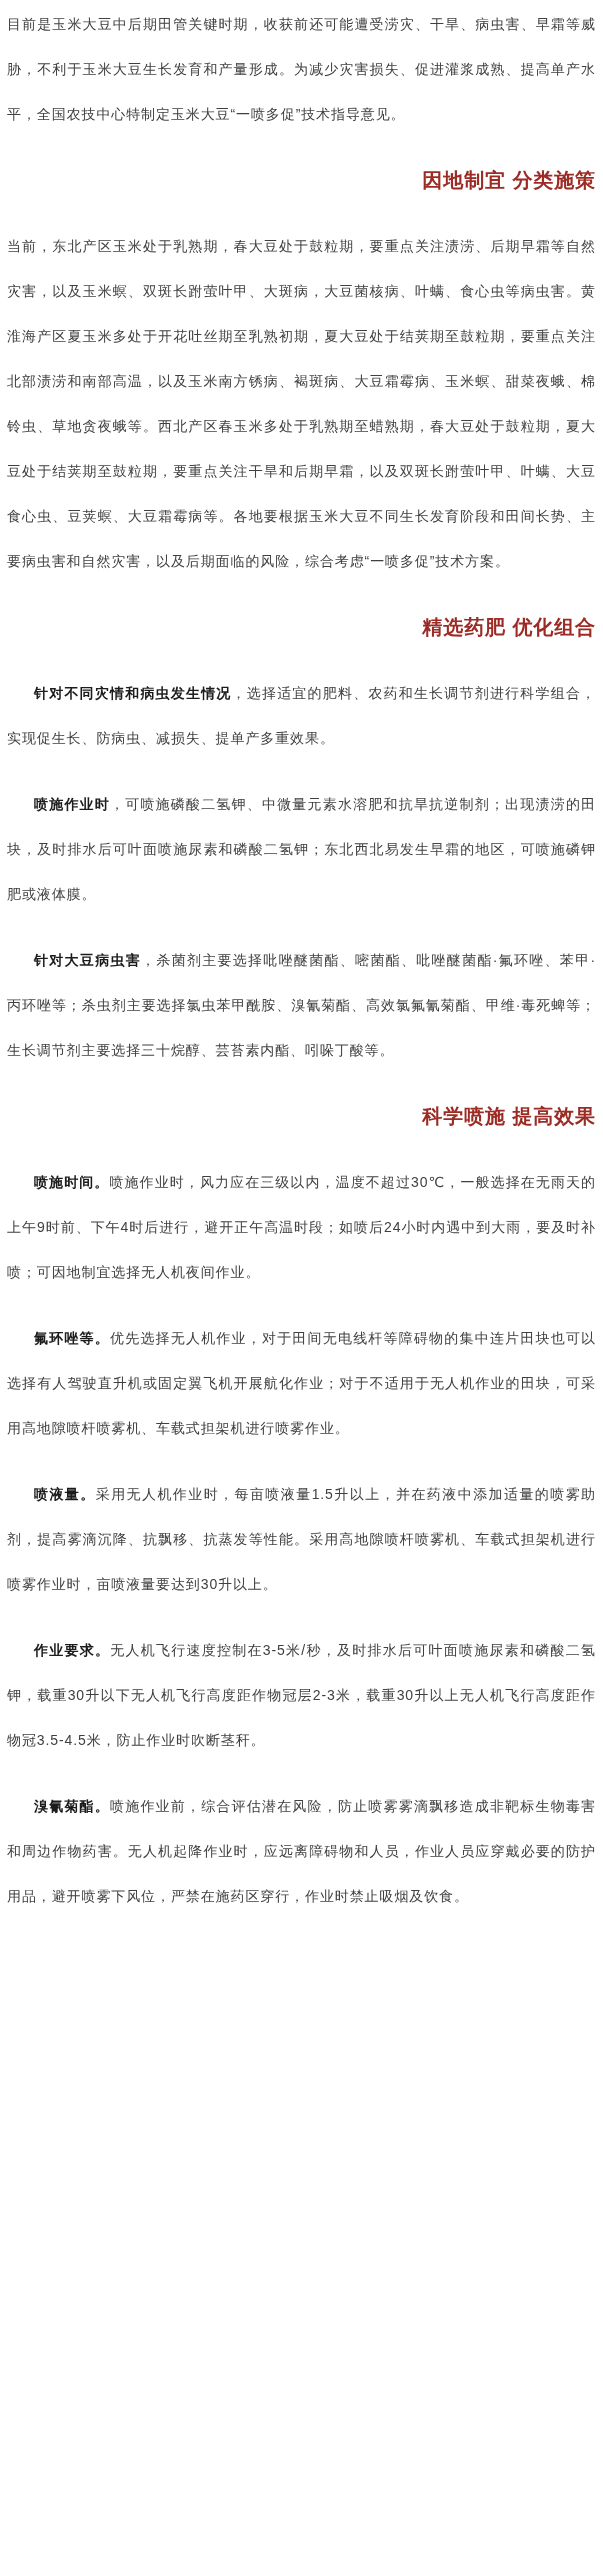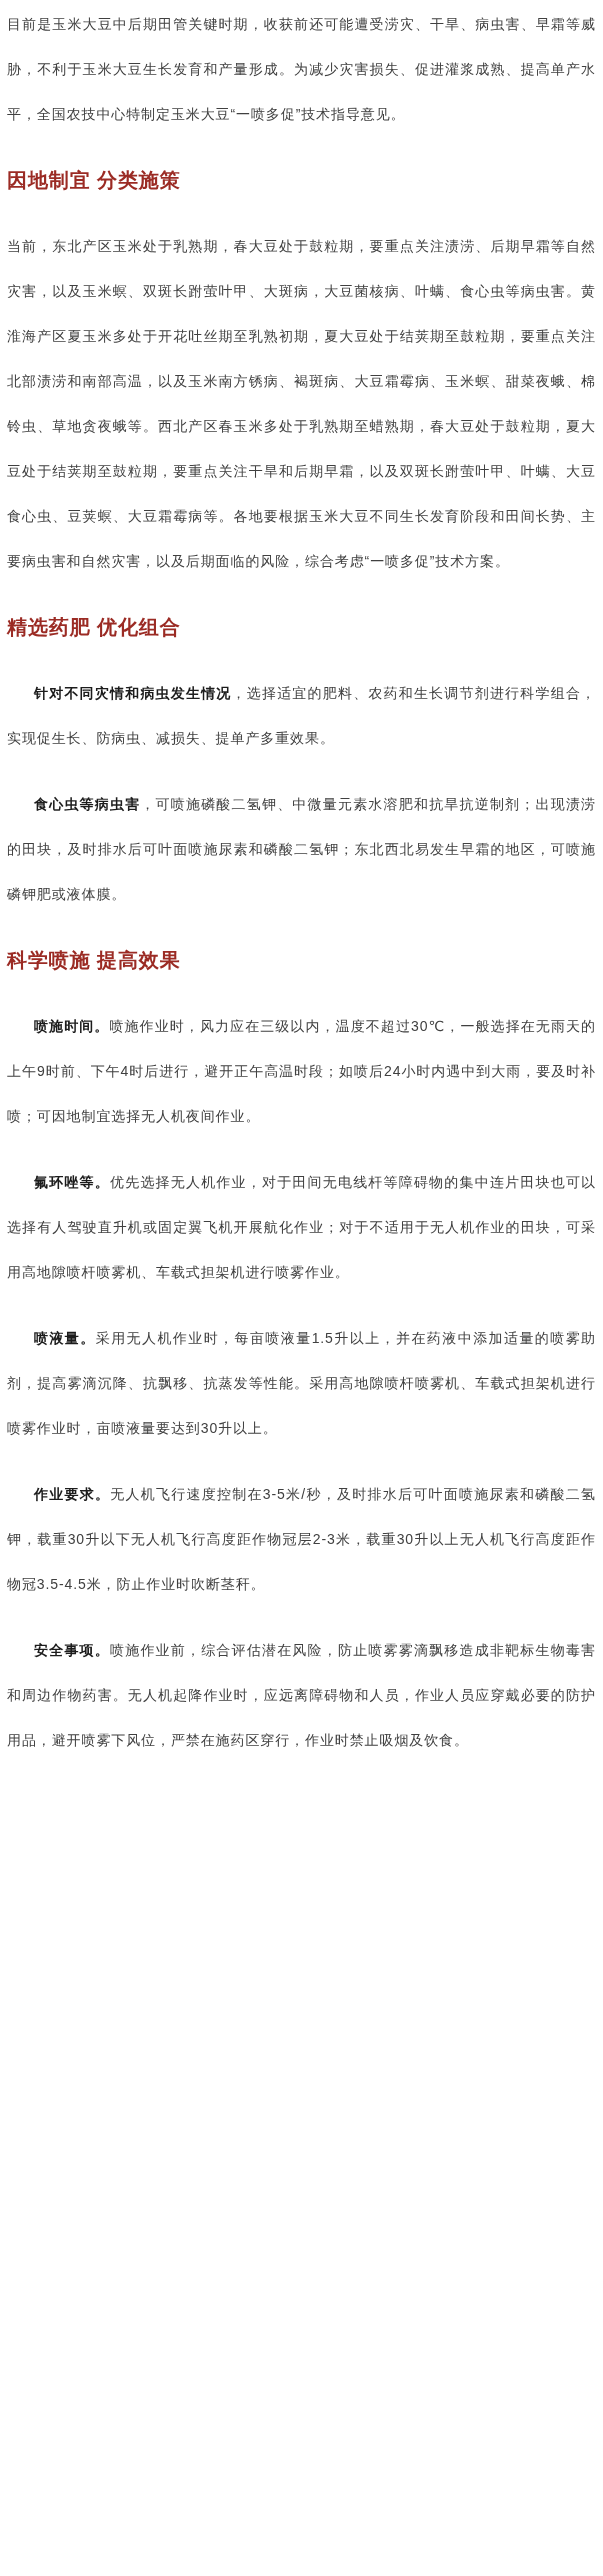--- a/index.html
+++ b/index.html
@@ -28,21 +28,21 @@
     font-weight: bold;
     color: #1c1c1c;
     margin-left: 27px;
   }
   .section-heading {
     margin: 0 0 21px 0;
     font-size: 20px;
     line-height: 45px;
     font-weight: bold;
     color: #9b2b24;
-    text-align: left;
+    text-align: right;
     letter-spacing: 0.9px;
   }
 </style>
 </head>
 <body>
 
 <div class="page">
 
   <p class="para">
     <span>目前是玉米大豆中后期田管关键时期，收获前还可能遭受涝灾、干旱、病虫害、早霜等威胁，不利于玉米大豆生长发育和产量形成。为减少灾害损失、促进灌浆成熟、提高单产水平，全国农技中心特制定玉米大豆“一喷多促”技术指导意见。</span>
@@ -54,41 +54,44 @@
     <span>当前，东北产区玉米处于乳熟期，春大豆处于鼓粒期，要重点关注渍涝、后期早霜等自然灾害，以及玉米螟、双斑长跗萤叶甲、大斑病，大豆菌核病、叶螨、食心虫等病虫害。黄淮海产区夏玉米多处于开花吐丝期至乳熟初期，夏大豆处于结荚期至鼓粒期，要重点关注北部渍涝和南部高温，以及玉米南方锈病、褐斑病、大豆霜霉病、玉米螟、甜菜夜蛾、棉铃虫、草地贪夜蛾等。西北产区春玉米多处于乳熟期至蜡熟期，春大豆处于鼓粒期，夏大豆处于结荚期至鼓粒期，要重点关注干旱和后期早霜，以及双斑长跗萤叶甲、叶螨、大豆食心虫、豆荚螟、大豆霜霉病等。各地要根据玉米大豆不同生长发育阶段和田间长势、主要病虫害和自然灾害，以及后期面临的风险，综合考虑“一喷多促”技术方案。</span>
   </p>
 
   <h2 class="section-heading">精选药肥 优化组合</h2>
 
   <p class="para">
     <strong class="lead">针对不同灾情和病虫发生情况</strong><span>，选择适宜的肥料、农药和生长调节剂进行科学组合，实现促生长、防病虫、减损失、提单产多重效果。</span>
   </p>
 
   <p class="para">
-    <strong class="lead">食心虫等病虫害</strong><span>，可喷施磷酸二氢钾、中微量元素水溶肥和抗旱抗逆制剂；出现渍涝的田块，及时排水后可叶面喷施尿素和磷酸二氢钾；东北西北易发生早霜的地区，可喷施磷钾肥或液体膜。</span>
+    <strong class="lead">喷施作业时</strong><span>，可喷施磷酸二氢钾、中微量元素水溶肥和抗旱抗逆制剂；出现渍涝的田块，及时排水后可叶面喷施尿素和磷酸二氢钾；东北西北易发生早霜的地区，可喷施磷钾肥或液体膜。</span>
   </p>
 
 
+  <p class="para">
+    <strong class="lead">针对大豆病虫害</strong><span>，杀菌剂主要选择吡唑醚菌酯、嘧菌酯、吡唑醚菌酯·氟环唑、苯甲·丙环唑等；杀虫剂主要选择氯虫苯甲酰胺、溴氰菊酯、高效氯氟氰菊酯、甲维·毒死蜱等；生长调节剂主要选择三十烷醇、芸苔素内酯、吲哚丁酸等。</span>
+  </p>
 
   <h2 class="section-heading">科学喷施 提高效果</h2>
 
   <p class="para">
     <strong class="lead">喷施时间。</strong><span>喷施作业时，风力应在三级以内，温度不超过30℃，一般选择在无雨天的上午9时前、下午4时后进行，避开正午高温时段；如喷后24小时内遇中到大雨，要及时补喷；可因地制宜选择无人机夜间作业。</span>
   </p>
 
   <p class="para">
     <strong class="lead">氟环唑等。</strong><span>优先选择无人机作业，对于田间无电线杆等障碍物的集中连片田块也可以选择有人驾驶直升机或固定翼飞机开展航化作业；对于不适用于无人机作业的田块，可采用高地隙喷杆喷雾机、车载式担架机进行喷雾作业。</span>
   </p>
 
   <p class="para">
     <strong class="lead">喷液量。</strong><span>采用无人机作业时，每亩喷液量1.5升以上，并在药液中添加适量的喷雾助剂，提高雾滴沉降、抗飘移、抗蒸发等性能。采用高地隙喷杆喷雾机、车载式担架机进行喷雾作业时，亩喷液量要达到30升以上。</span>
   </p>
 
   <p class="para">
     <strong class="lead">作业要求。</strong><span>无人机飞行速度控制在3-5米/秒，及时排水后可叶面喷施尿素和磷酸二氢钾，载重30升以下无人机飞行高度距作物冠层2-3米，载重30升以上无人机飞行高度距作物冠3.5-4.5米，防止作业时吹断茎秆。</span>
   </p>
 
   <p class="para">
-    <strong class="lead">安全事项。</strong><span>喷施作业前，综合评估潜在风险，防止喷雾雾滴飘移造成非靶标生物毒害和周边作物药害。无人机起降作业时，应远离障碍物和人员，作业人员应穿戴必要的防护用品，避开喷雾下风位，严禁在施药区穿行，作业时禁止吸烟及饮食。</span>
+    <strong class="lead">溴氰菊酯。</strong><span>喷施作业前，综合评估潜在风险，防止喷雾雾滴飘移造成非靶标生物毒害和周边作物药害。无人机起降作业时，应远离障碍物和人员，作业人员应穿戴必要的防护用品，避开喷雾下风位，严禁在施药区穿行，作业时禁止吸烟及饮食。</span>
   </p>
 
 </div>
 
 
 </body></html>

